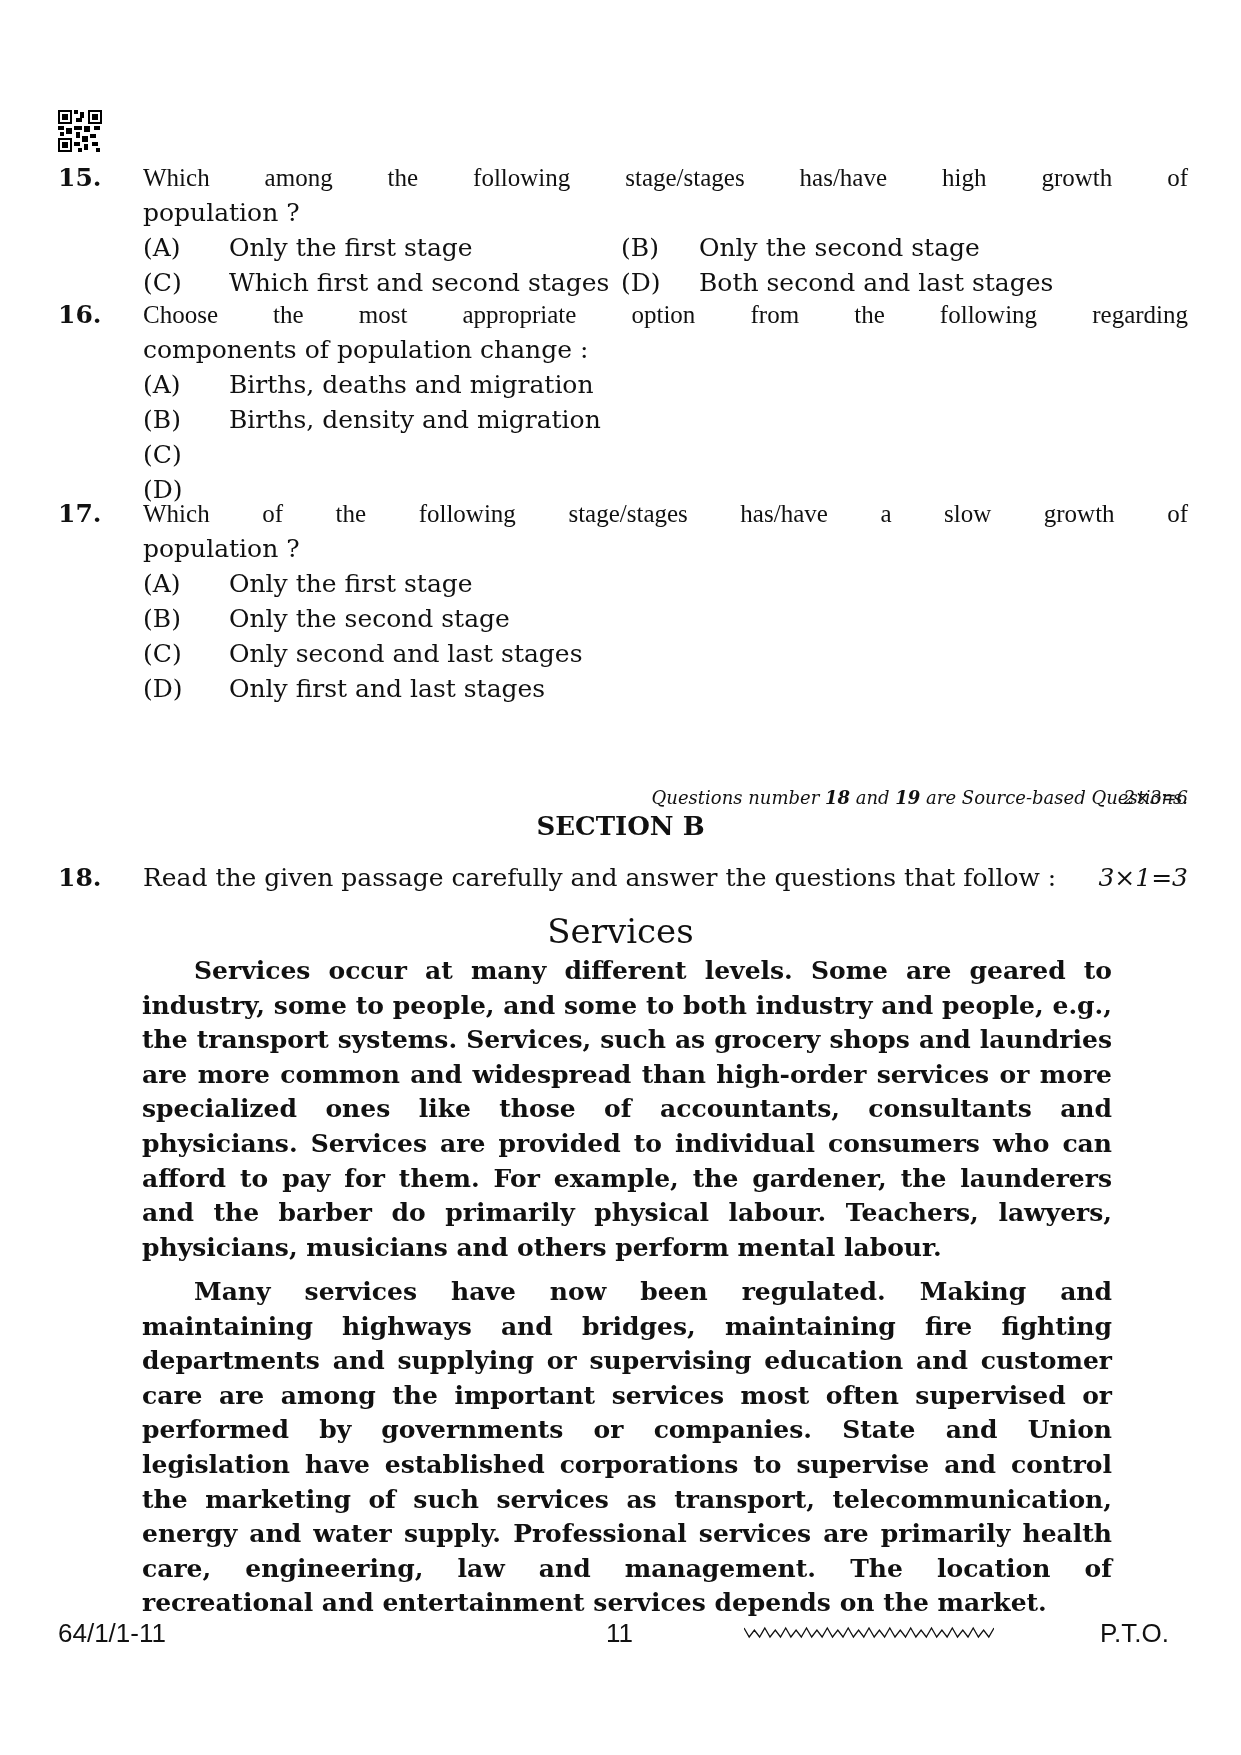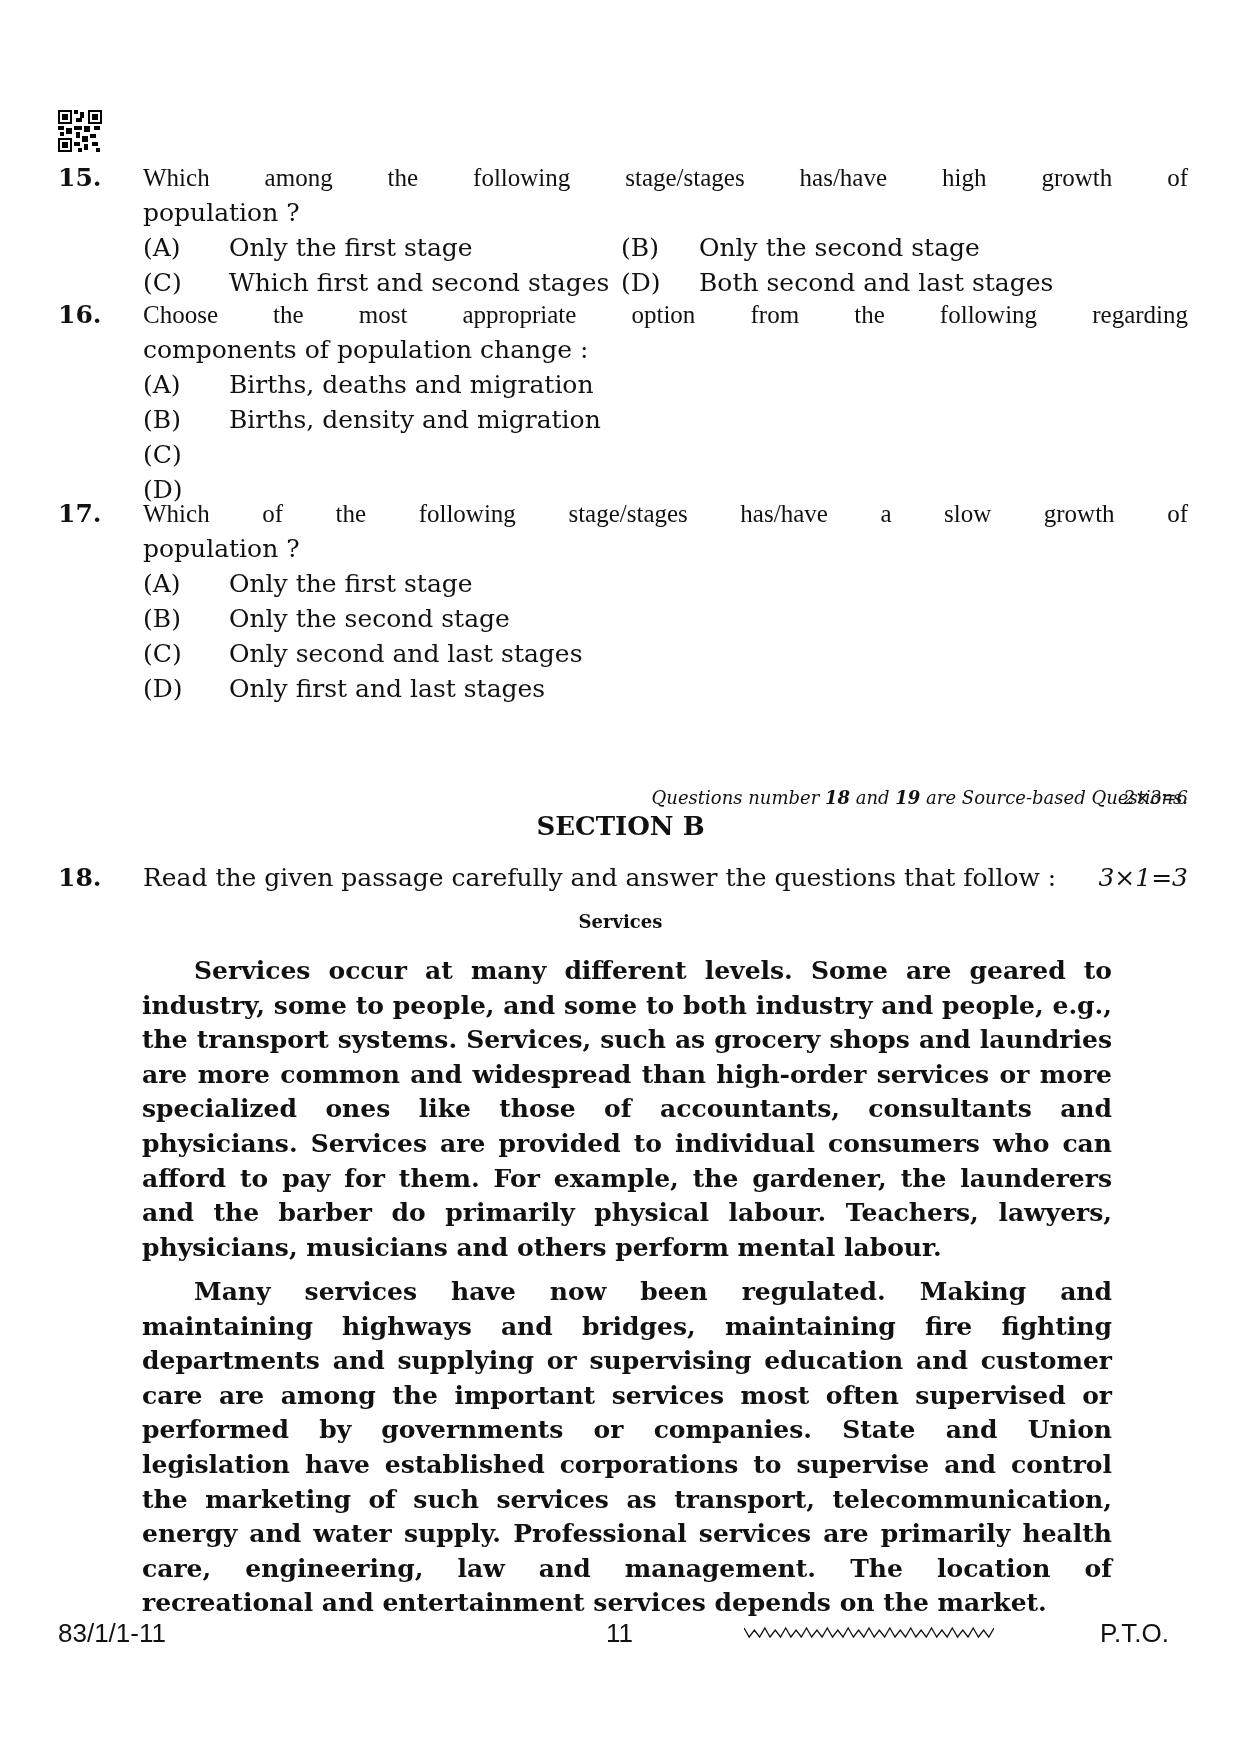--- a/index.html
+++ b/index.html
@@ -17,21 +17,21 @@
   .opt2 .lbl { position: absolute; }
   .opt2 .txt { position: absolute; }
   .section { position: absolute; left: 0; width: 1241px; top: 766px; text-align: center;
              font-weight: bold; font-size: 26px; margin-top: 45px; }
   .instr { position: absolute; left: 58px; width: 1130px; top: 787px; font-size: 18px; font-style: italic; text-align: right; }
   .instr b { font-style: italic; }
   .instr .marks { position: absolute; right: 0; top: 0; }
   .q18 { position: absolute; left: 58px; width: 1130px; top: 863px; font-size: 25px; }
   .q18 .marks { position: absolute; right: 0; top: 0; font-style: italic; }
   .ptitle { position: absolute; left: 0; width: 1241px; top: 911px; text-align: center;
-            font-weight: bold; font-size: 18px; }
+            font-weight: normal; font-size: 34px; }
   .passage { position: absolute; left: 142px; width: 970px; font-size: 25px; line-height: 34.6px;
              text-align: justify; }
   .passage p { margin: 0; text-indent: 52px; font-weight: bold; }
   .footer { position: absolute; top: 1618px; font-family: "Liberation Sans", "DejaVu Sans", sans-serif;
             font-size: 26px; }
   .wavy { position: absolute; left: 744px; top: 1624px; width: 250px; height: 16px; }
 </style>
 </head>
 <body>
 
@@ -149,18 +149,18 @@
 
 <div class="ptitle">Services</div>
 
 <div class="passage" style="top:954px;">
   <p>Services occur at many different levels. Some are geared to industry, some to people, and some to both industry and people, e.g., the transport systems. Services, such as grocery shops and laundries are more common and widespread than high-order services or more specialized ones like those of accountants, consultants and physicians. Services are provided to individual consumers who can afford to pay for them. For example, the gardener, the launderers and the barber do primarily physical labour. Teachers, lawyers, physicians, musicians and others perform mental labour.</p>
 </div>
 <div class="passage" style="top:1275px;">
   <p>Many services have now been regulated. Making and maintaining highways and bridges, maintaining fire fighting departments and supplying or supervising education and customer care are among the important services most often supervised or performed by governments or companies. State and Union legislation have established corporations to supervise and control the marketing of such services as transport, telecommunication, energy and water supply. Professional services are primarily health care, engineering, law and management. The location of recreational and entertainment services depends on the market.</p>
 </div>
 
-<div class="footer" style="left:58px;">83/1/1-11</div>
+<div class="footer" style="left:58px;">64/1/1-11</div>
 <div class="footer" style="left:606px;">11</div>
 <svg class="wavy" viewBox="0 0 250 16" preserveAspectRatio="none">
   <polyline id="wavy-path" fill="none" stroke="#111" stroke-width="1.3" points="0.0,4 5.2,13 10.4,6 15.6,13 20.8,4 26.0,13 31.3,6 36.5,13 41.7,4 46.9,13 52.1,6 57.3,13 62.5,4 67.7,13 72.9,6 78.1,13 83.3,4 88.5,13 93.8,6 99.0,13 104.2,4 109.4,13 114.6,6 119.8,13 125.0,4 130.2,13 135.4,6 140.6,13 145.8,4 151.0,13 156.3,6 161.5,13 166.7,4 171.9,13 177.1,6 182.3,13 187.5,4 192.7,13 197.9,6 203.1,13 208.3,4 213.5,13 218.8,6 224.0,13 229.2,4 234.4,13 239.6,6 244.8,13 250.0,4"></polyline>
 </svg>
 <div class="footer" style="left:1100px;">P.T.O.</div>
 
 </body></html>

